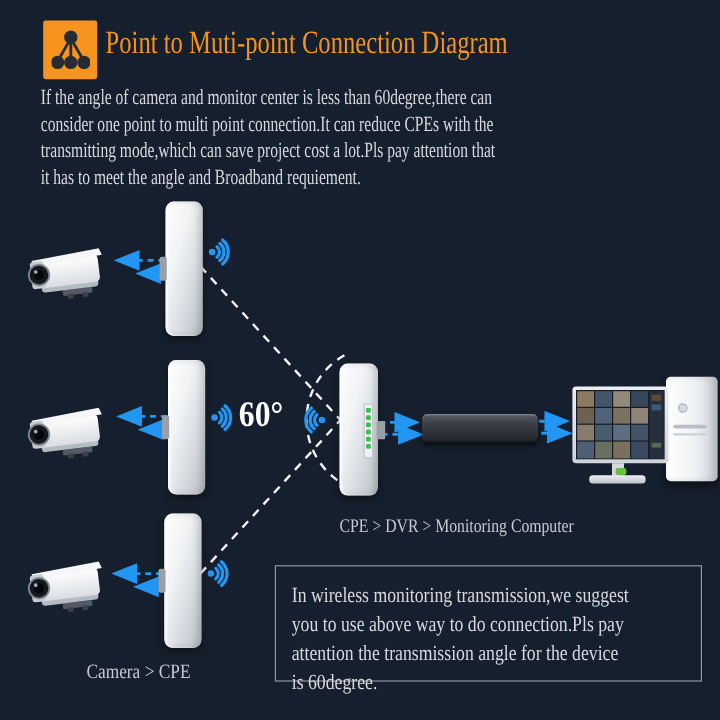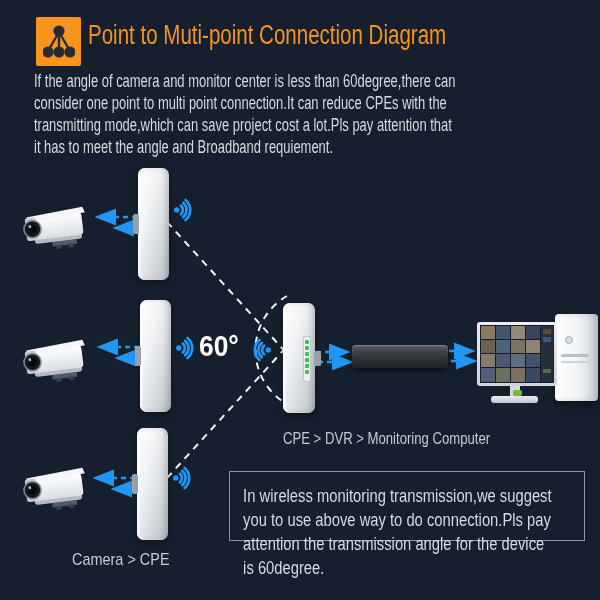--- a/index.html
+++ b/index.html
@@ -1,19 +1,19 @@
 <!DOCTYPE html>
 <html style="--background: #161f2d; --accent-orange: #f7941e; --body-text: #d7dade; --wifi-blue: #2196f3; --connector-white: #ffffff; --led-green: #3ac24e; --note-border: #8f97a3;"><head>
 <meta charset="utf-8">
 <style>
   html,body { margin:0; padding:0; background:#0c141f; }
   .page {
     position:relative; width:600px; height:600px; overflow:hidden;
     background: var(--background, #161f2d);
-    font-family: Liberation Sans, sans-serif;
+    font-family: Liberation Serif, serif;
     color: var(--body-text, #d7dade);
   }
   
   .header-icon {
     position:absolute; left:36px; top:17px; width:45px; height:49px;
     background: var(--accent-orange, #f7941e); border-radius:2px;
     display:flex; align-items:center; justify-content:center;
   }
   .title {
     position:absolute; left:88px; top:20px; margin:0;
@@ -90,21 +90,21 @@
     font-size:16px; color:#c6cbd3; white-space:nowrap;
     transform:scaleX(.82); transform-origin:left top;
   }
   .camera-label {
     position:absolute; left:72px; top:550px; z-index:2;
     font-size:17px; color:#c6cbd3; white-space:nowrap;
     transform:scaleX(.85); transform-origin:left top;
   }
   
   .note {
-    position:absolute; left:229px; top:471px; width:356px; height:70px; z-index:3;
+    position:absolute; left:229px; top:471px; width:356px; height:97px; z-index:3;
     border:1px solid var(--note-border,#8f97a3); box-sizing:border-box;
     background: rgba(22,31,45,.6);
   }
   .note p {
     margin:0; padding:12px 0 0 16px; font-size:18px; line-height:24px;
     white-space:pre-line; color:var(--body-text,#d7dade);
     transform:scaleX(.82); transform-origin:left top; width:420px;
   }
   .defs-hidden { position:absolute; width:0; height:0; overflow:hidden; }
 </style>

